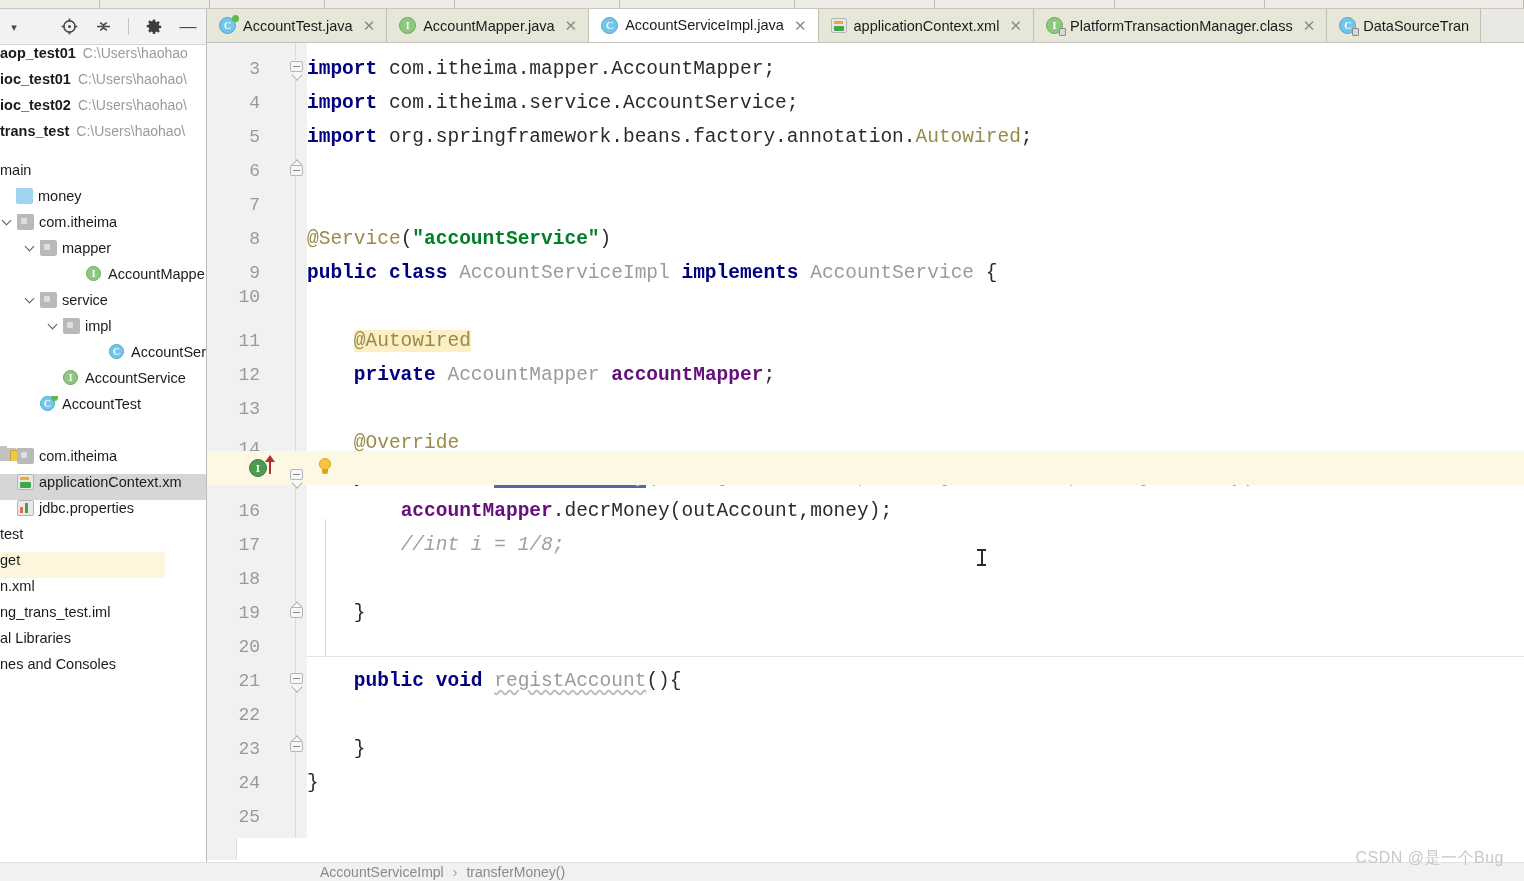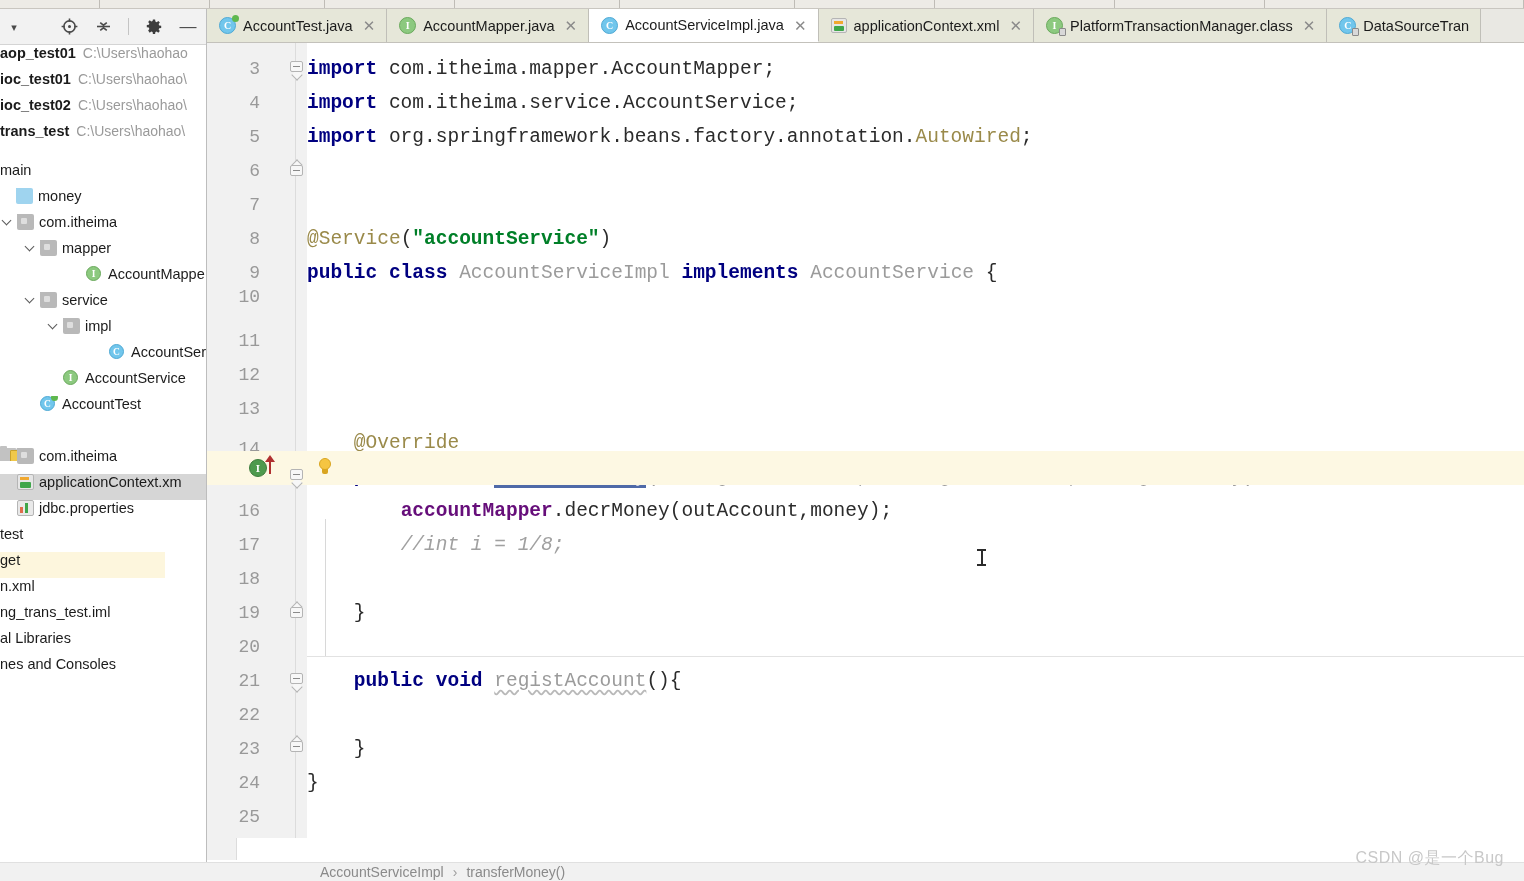--- a/index.html
+++ b/index.html
@@ -592,20 +592,22 @@
     <div class="foldcol"></div>
     <div class="foldline"></div>
     <div class="codearea" id="code-root">
         <div class="codeline" style="top: 9px;"><span class="kw" style="">import </span><span class="" style="">com.itheima.mapper.AccountMapper;</span></div>
         <div class="codeline" style="top: 43px;"><span class="kw" style="">import </span><span class="" style="">com.itheima.service.AccountService;</span></div>
         <div class="codeline" style="top: 77px;"><span class="kw" style="">import </span><span class="" style="">org.springframework.beans.factory.annotation.</span><span class="ann" style="">Autowired</span><span class="" style="">;</span></div>
         <div class="codeline" style="top: 145px;"></div>
         <div class="codeline" style="top: 179px;"><span class="ann" style="">@Service</span><span class="" style="">(</span><span class="str" style="">"accountService"</span><span class="" style="">)</span></div>
         <div class="codeline" style="top: 213px;"><span class="kw" style="">public class </span><span class="cls" style="">AccountServiceImpl </span><span class="kw" style="">implements </span><span class="cls" style="">AccountService </span><span class="" style="">{</span></div>
         <div class="codeline" style="top: 247px;"></div>
+        <div class="codeline" style="top: 281px;"><span class="" style="">    </span><span class="ann" style="background:#fbf0c4;">@Autowired</span></div>
+        <div class="codeline" style="top: 315px;"><span class="" style="">    </span><span class="kw" style="">private </span><span class="cls" style="">AccountMapper </span><span class="fld" style="">accountMapper</span><span class="" style="">;</span></div>
         <div class="codeline" style="top: 349px;"></div>
         <div class="codeline" style="top: 383px;"><span class="" style="">    </span><span class="ann" style="">@Override</span></div>
         <div class="codeline" style="top: 417px;"><span class="" style="">    </span><span class="kw" style="">public void </span><span class="sel" style="">transferMoney</span><span class="cls" style="">(String outAccount, String inAccount, Integer money)</span></div>
         <div class="codeline" style="top: 451px;"><span class="" style="">        </span><span class="fld" style="">accountMapper</span><span class="" style="">.decrMoney(outAccount,money);</span></div>
         <div class="codeline" style="top: 485px;"><span class="" style="">        </span><span class="cmt" style="">//int i = 1/8;</span></div>
         <div class="codeline" style="top: 553px;"><span class="" style="">    }</span></div>
         <div class="codeline" style="top: 587px;"></div>
         <div class="codeline" style="top: 621px;"><span class="" style="">    </span><span class="kw" style="">public void </span><span class="cls wavy" style="">registAccount</span><span class="" style="">(){</span></div>
         <div class="codeline" style="top: 655px;"></div>
         <div class="codeline" style="top: 689px;"><span class="" style="">    }</span></div>

